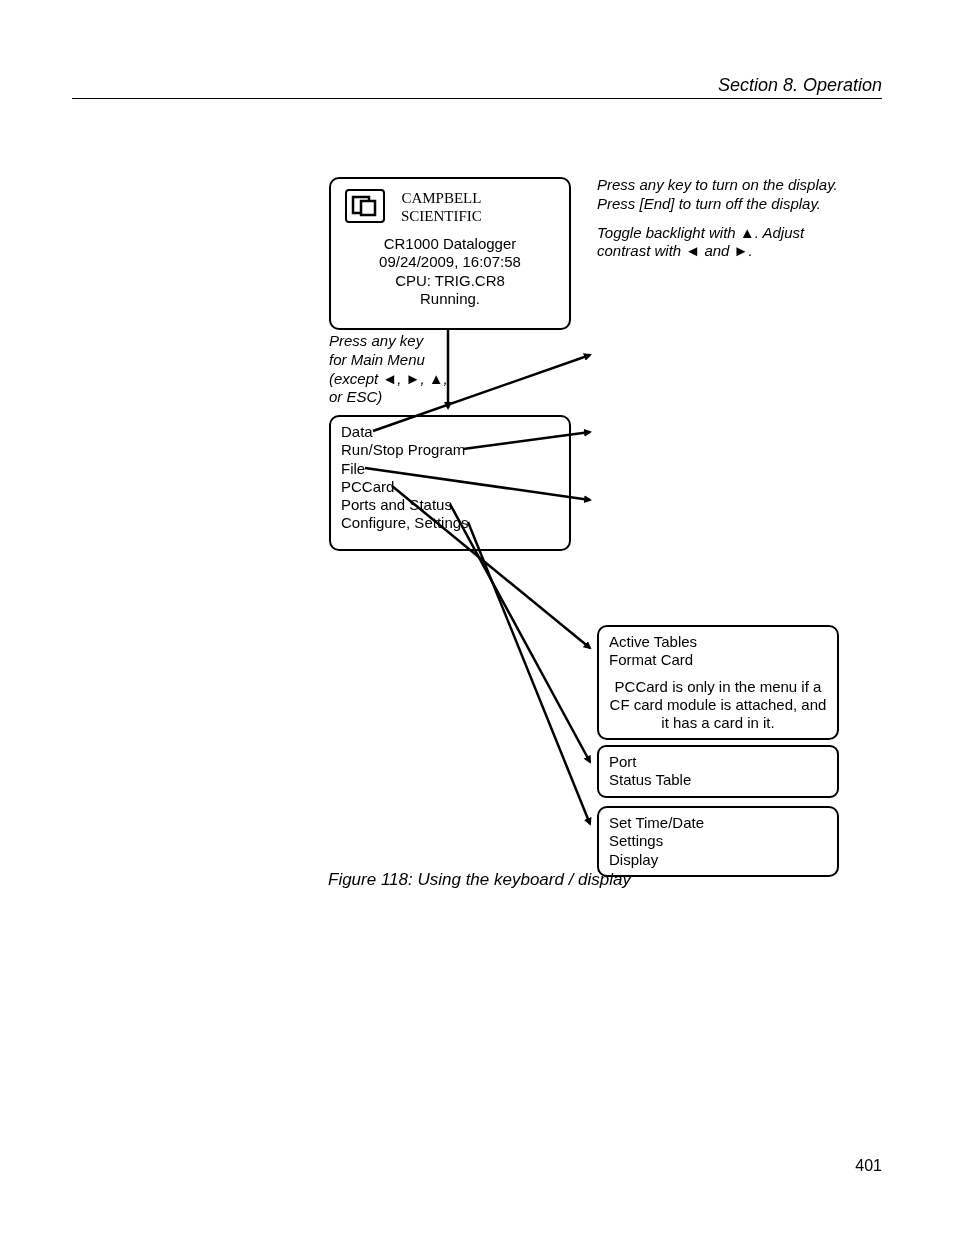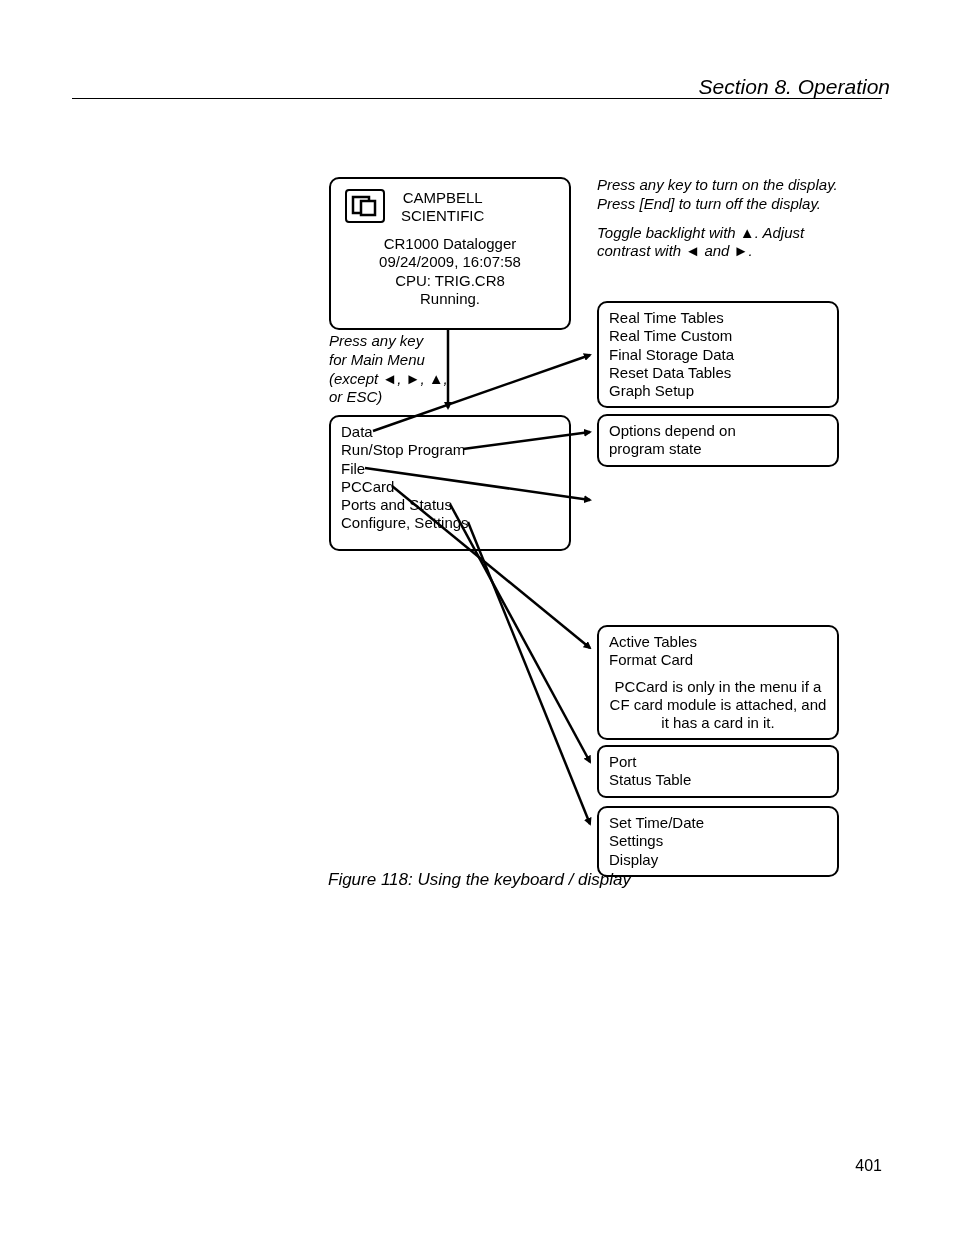--- a/index.html
+++ b/index.html
@@ -12,23 +12,23 @@
     color: #000;
   }
   .page {
     position: relative;
     width: 954px;
     height: 1235px;
   }
   .header-text {
     position: absolute;
     top: 75px;
-    right: 64px;
+    right: 72px;
     font-style: italic;
-    font-size: 21px;
+    font-size: 18px;
   }
   .header-rule {
     position: absolute;
     top: 98px;
     left: 72px;
     right: 72px;
     border-top: 1px solid #000;
   }
   .page-number {
     position: absolute;
@@ -97,21 +97,21 @@
   </div>
 
   <div class="box" style="top:177px; left:329px; width:218px; height:133px; text-align:center; padding-top:10px;">
     <div style="display:flex; align-items:flex-start; justify-content:flex-start; text-align:left; margin-left:4px;">
       <span class="logo-box">
         <svg width="36" height="30" viewBox="0 0 36 30" style="display:block;">
           <rect x="6" y="6" width="16" height="16" fill="none" stroke="#000" stroke-width="2.5"></rect>
           <rect x="14" y="10" width="14" height="14" fill="#fff" stroke="#000" stroke-width="2.5"></rect>
         </svg>
       </span>
-      <span style="margin-left:16px; text-align:center; font-size:15px; line-height:1.2;">
+      <span style="margin-left:16px; text-align:center; font-size:15px; line-height:1.2;font-family:Liberation Serif, serif;">
         <span>CAMPBELL</span><br>
         <span>SCIENTIFIC</span>
       </span>
     </div>
     <div style="height:10px;"></div>
     <div>CR1000 Datalogger</div>
     <div>09/24/2009,  16:07:58</div>
     <div>CPU:  TRIG.CR8</div>
     <div>Running.</div>
   </div>
@@ -125,32 +125,21 @@
 
   <div class="box" style="top:415px; left:329px; width:218px; height:120px; ">
     <div class="fitem">Data</div>
     <div class="fitem">Run/Stop Program</div>
     <div class="fitem">File</div>
     <div class="fitem">PCCard</div>
     <div class="fitem">Ports and Status</div>
     <div class="fitem">Configure, Settings</div>
   </div>
 
-  <div class="box" style="top:301px; left:597px; width:218px;">
-    <div>Real Time Tables</div>
-    <div>Real Time Custom</div>
-    <div>Final Storage Data</div>
-    <div>Reset Data Tables</div>
-    <div>Graph Setup</div>
-  </div>
 
-  <div class="box" style="top:414px; left:597px; width:218px;">
-    <div>Options depend on</div>
-    <div>program state</div>
-  </div>
 
 
   <div class="box" style="top:625px; left:597px; width:218px;">
     <div>Active Tables</div>
     <div>Format Card</div>
     <div style="height:8px;"></div>
     <div style="text-align:center;">PCCard is only in the menu if a CF card module is attached, and it has a card in it.</div>
   </div>
 
   <div class="box" style="top:745px; left:597px; width:218px;border-radius:9px;">

